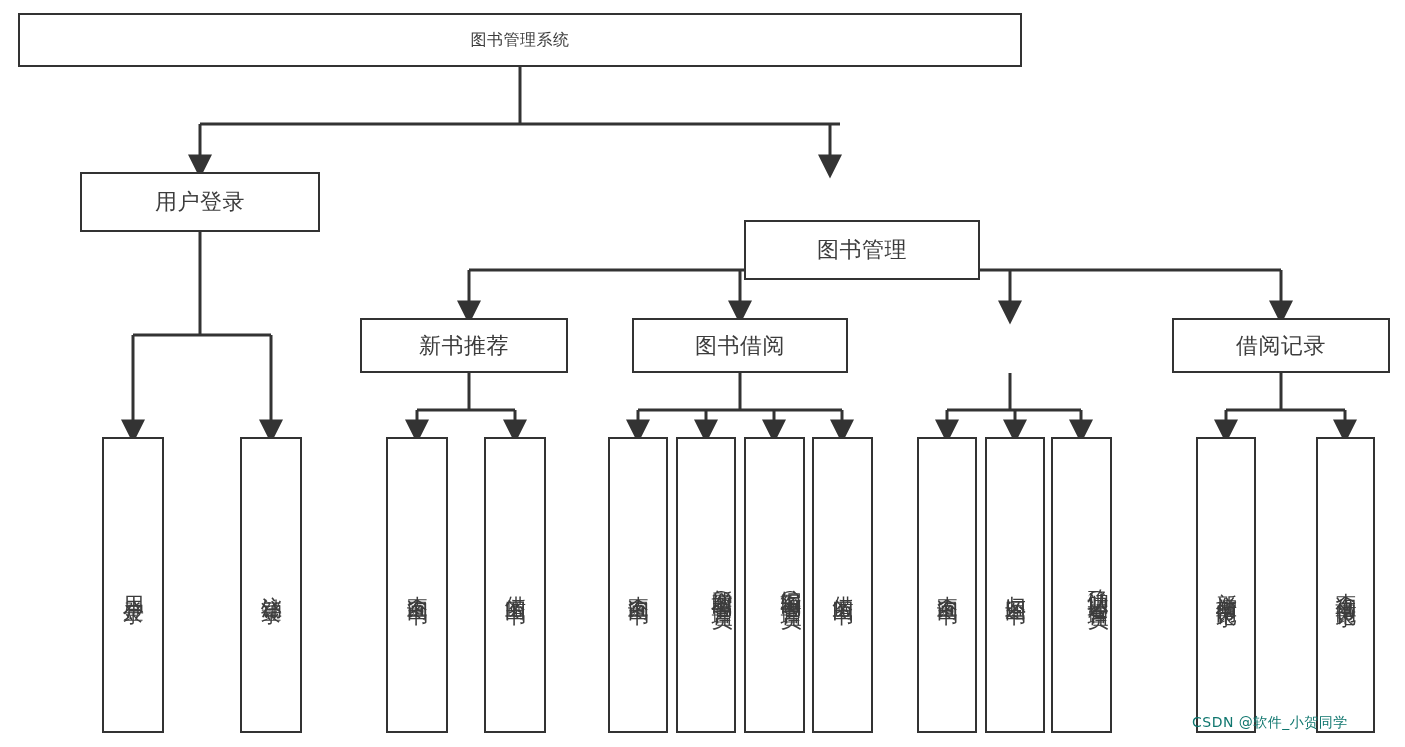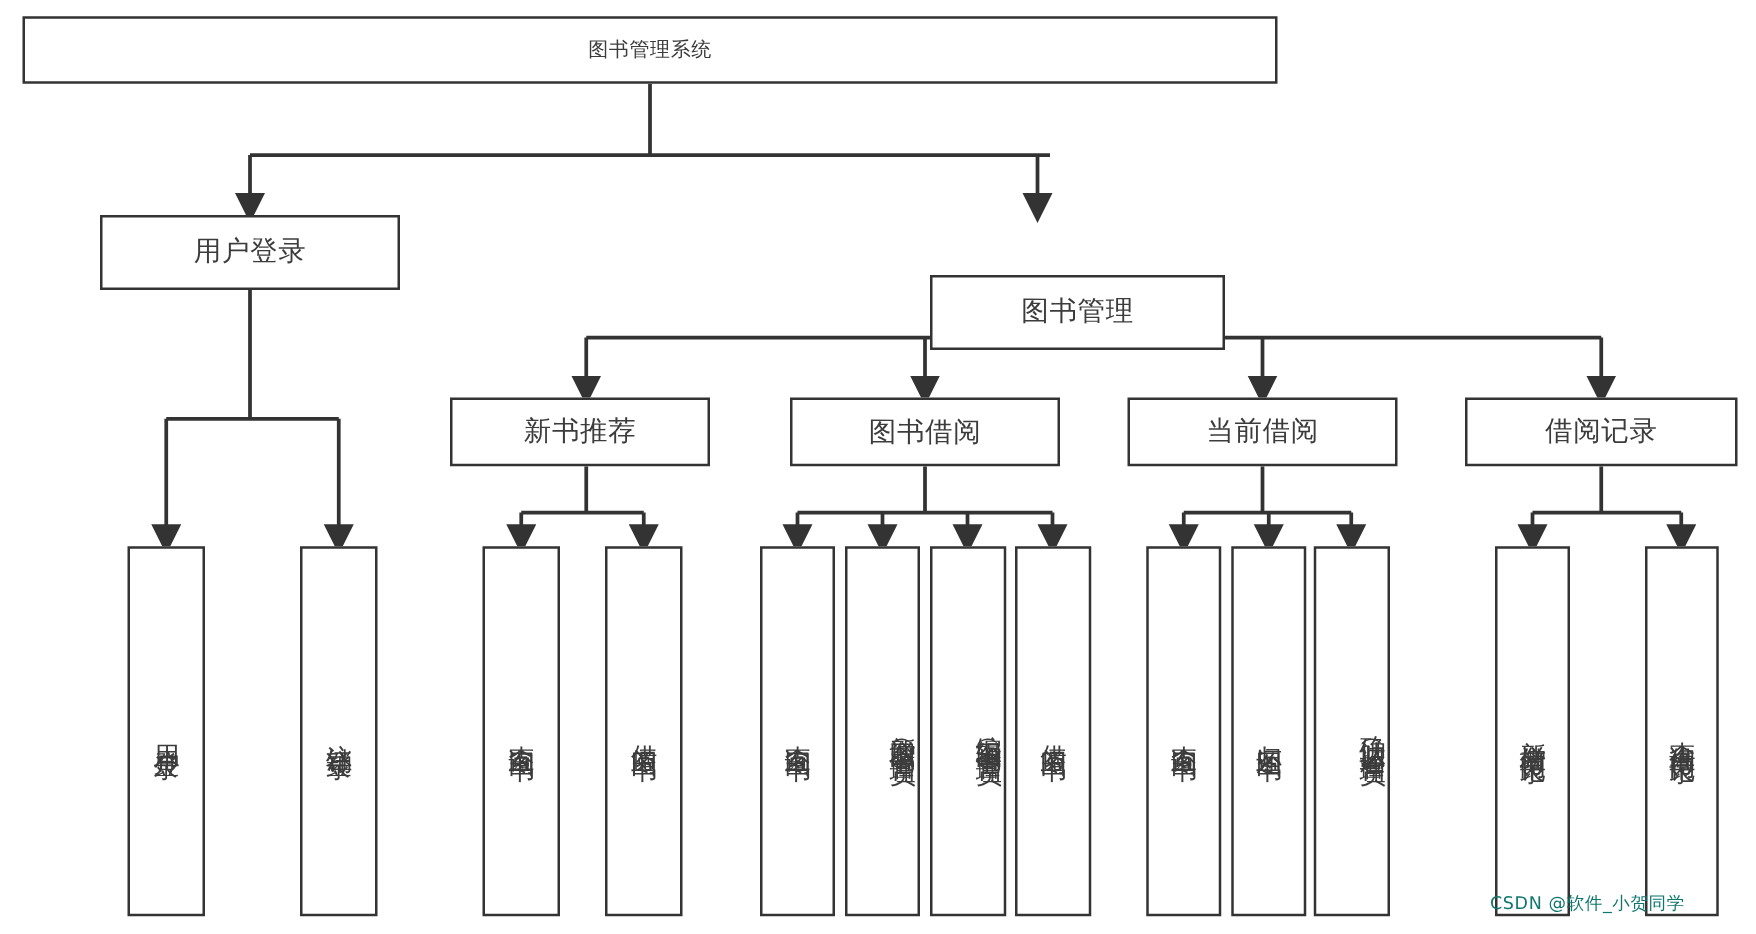--- a/index.html
+++ b/index.html
@@ -123,23 +123,22 @@
   <div class="node root h" style="left:18px;  top:13px;  width:1004px; height:54px;">图书管理系统</div>
 
   <div class="node h" style="left:80px;  top:172px; width:240px; height:60px;">用户登录</div>
 
   <div class="node h" style="left:744px; top:172px; width:236px; height:60px;margin-top:48px;">图书管理</div>
 
   <div class="node h" style="left:360px; top:318px; width:208px; height:55px;">新书推荐</div>
 
   <div class="node h" style="left:632px; top:318px; width:216px; height:55px;font-family:Liberation Serif, serif;">图书借阅</div>
 
-  <div class="node h" style="left:902px; top:318px; width:216px; height:55px;">当前借阅</div>
 
-  <div class="node h" style="left:1172px; top:318px; width:218px; height:55px;">借阅记录</div>
+  <div class="node h" style="left:1172px; top:318px; width:218px; height:55px;font-family:Liberation Serif, serif;">借阅记录</div>
 
   <div class="node v mid" style="left:102px; top:437px; width:62px; height:296px;">用户登录</div>
 
   <div class="node v mid" style="left:240px; top:437px; width:62px; height:296px;">注销登录</div>
 
   <div class="node v mid" style="left:386px; top:437px; width:62px; height:296px;">查询图书</div>
 
   <div class="node v mid" style="left:484px; top:437px; width:62px; height:296px;">借阅图书</div>
 
   <div class="node v mid" style="left:608px; top:437px; width:60px; height:296px;">查询图书</div>

